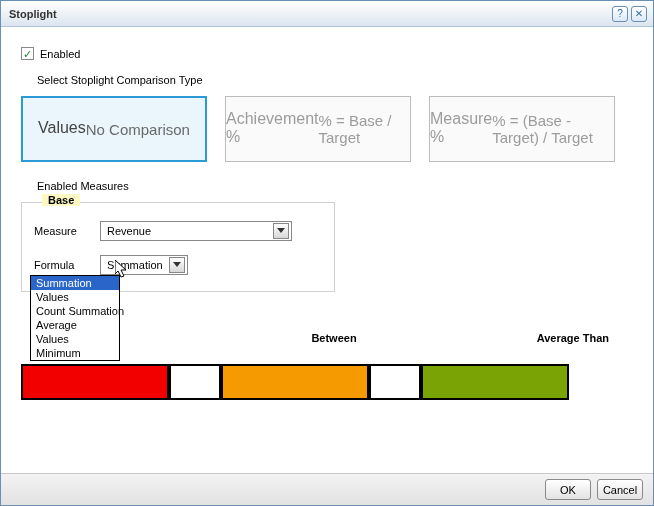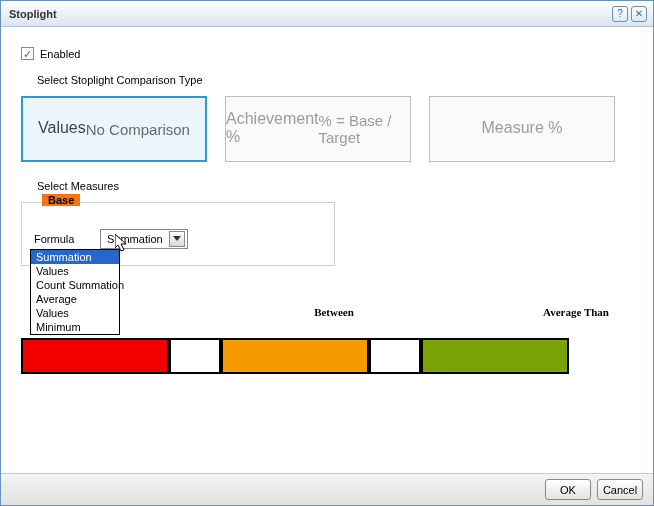--- a/index.html
+++ b/index.html
@@ -59,21 +59,21 @@
 
   .measure-box {
     border:1px solid #d0d0d0;
     padding: 0 12px 16px 12px;
     width: 314px;
     margin-bottom: 18px;
     position: relative;
   }
   .measure-legend {
     position:relative;
-    top:-9px; background:#f97316; padding:0 6px;
+    top:-9px; background:#fef9c3; padding:0 6px;
     display:inline-block; margin-left:8px; font-weight:bold;
   }
   .field-row { display:flex; align-items:center; margin-top:6px; }
   .field-label { width:66px; }
   .combo {
     height:20px; border:1px solid #888; background:#fff;
     display:flex; align-items:center; justify-content:space-between;
     padding:0 2px 0 6px;
     position:relative;
   }
@@ -104,21 +104,20 @@
   .cursor {
     position:absolute;
     top:2px; left:84px;
     z-index:60;
   }
 
   .thresholds { position:relative; }
   .th-head-row {
     display:flex; font-weight:bold;
     margin-bottom:20px;
-    font-family:Liberation Serif, serif;
   }
   .th-head-row .h1 { width:148px; padding-left:36px; }
   .th-head-row .h2 { width:226px; text-align:center; margin-left:52px; }
   .th-head-row .h3 { flex:1; text-align:right; padding-right:24px; }
   .swatch-row { display:flex; align-items:flex-start; }
   .swatch { height:36px; width:148px; border:2px solid #000; }
   .swatch.red { background:#f20000; }
   .swatch.orange { width:148px; background:#f59a00; }
   .swatch.green { width:148px; background:#7aa406; }
   .th-input {
@@ -166,28 +165,40 @@
     <div class="card selected">
       <div class="card-title">Values</div>
       <div class="card-sub">No Comparison</div>
     </div>
     <div class="card">
       <div class="card-title">Achievement %</div>
       <div class="card-sub">% = Base / Target</div>
     </div>
     <div class="card">
       <div class="card-title">Measure %</div>
-    </div>
-  </div>
-
-  <div class="section-head">Select Measures</div>
+      <div class="card-sub">% = (Base - Target) / Target</div>
+    </div>
+  </div>
+
+  <div class="section-head">Enabled Measures</div>
 
   <div class="measure-box">
     <div class="measure-legend">Base</div>
 
+    <div class="field-row">
+      <div class="field-label">Measure</div>
+      <div class="combo wide">
+        <span>Revenue</span>
+        <div class="combo-btn">
+          <svg width="8" height="6">
+              <polygon points="0,0 8,0 4,5" fill="#333"></polygon>
+            </svg>
+        </div>
+      </div>
+    </div>
 
     <div class="field-row" style="margin-top:14px;">
       <div class="field-label">Formula</div>
       <div class="combo narrow">
         <span>Summation</span>
         <div class="combo-btn">
           <svg width="8" height="6">
               <polygon points="0,0 8,0 4,5" fill="#333"></polygon>
             </svg>
         </div>

